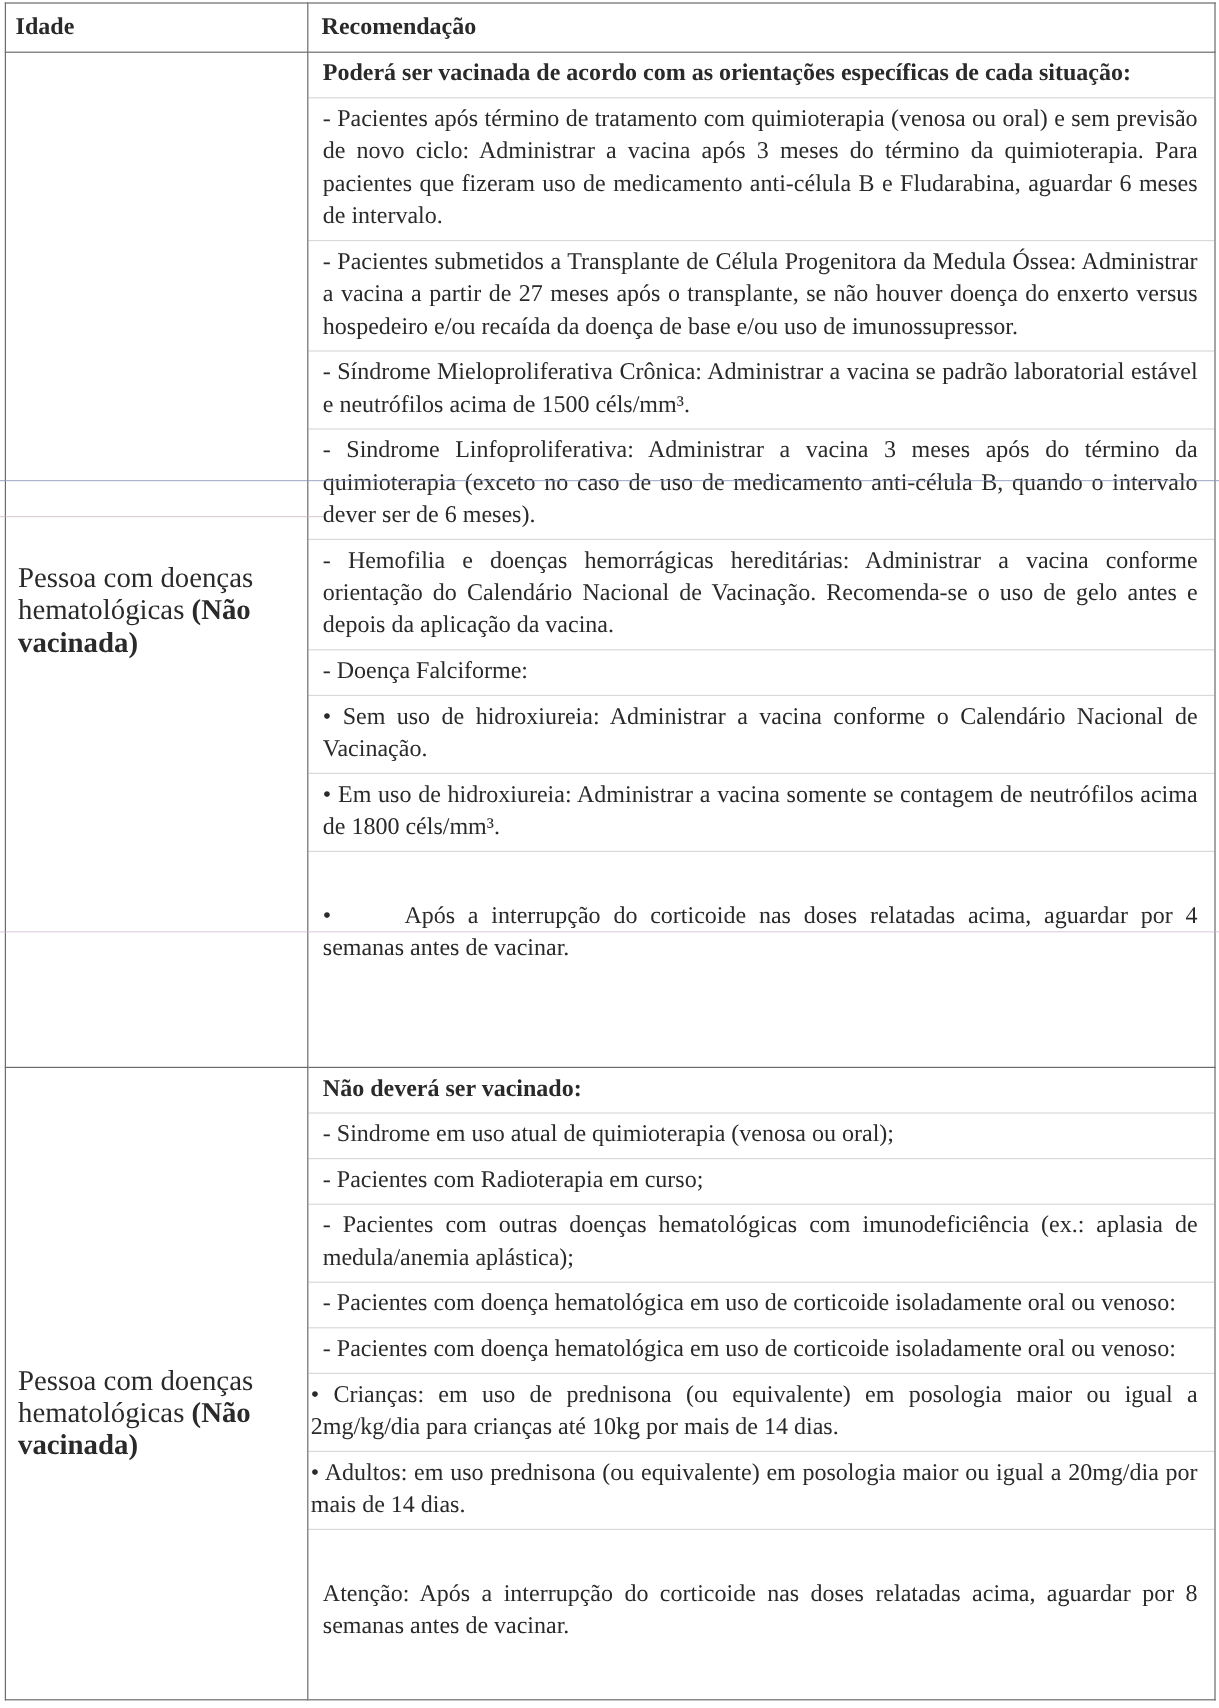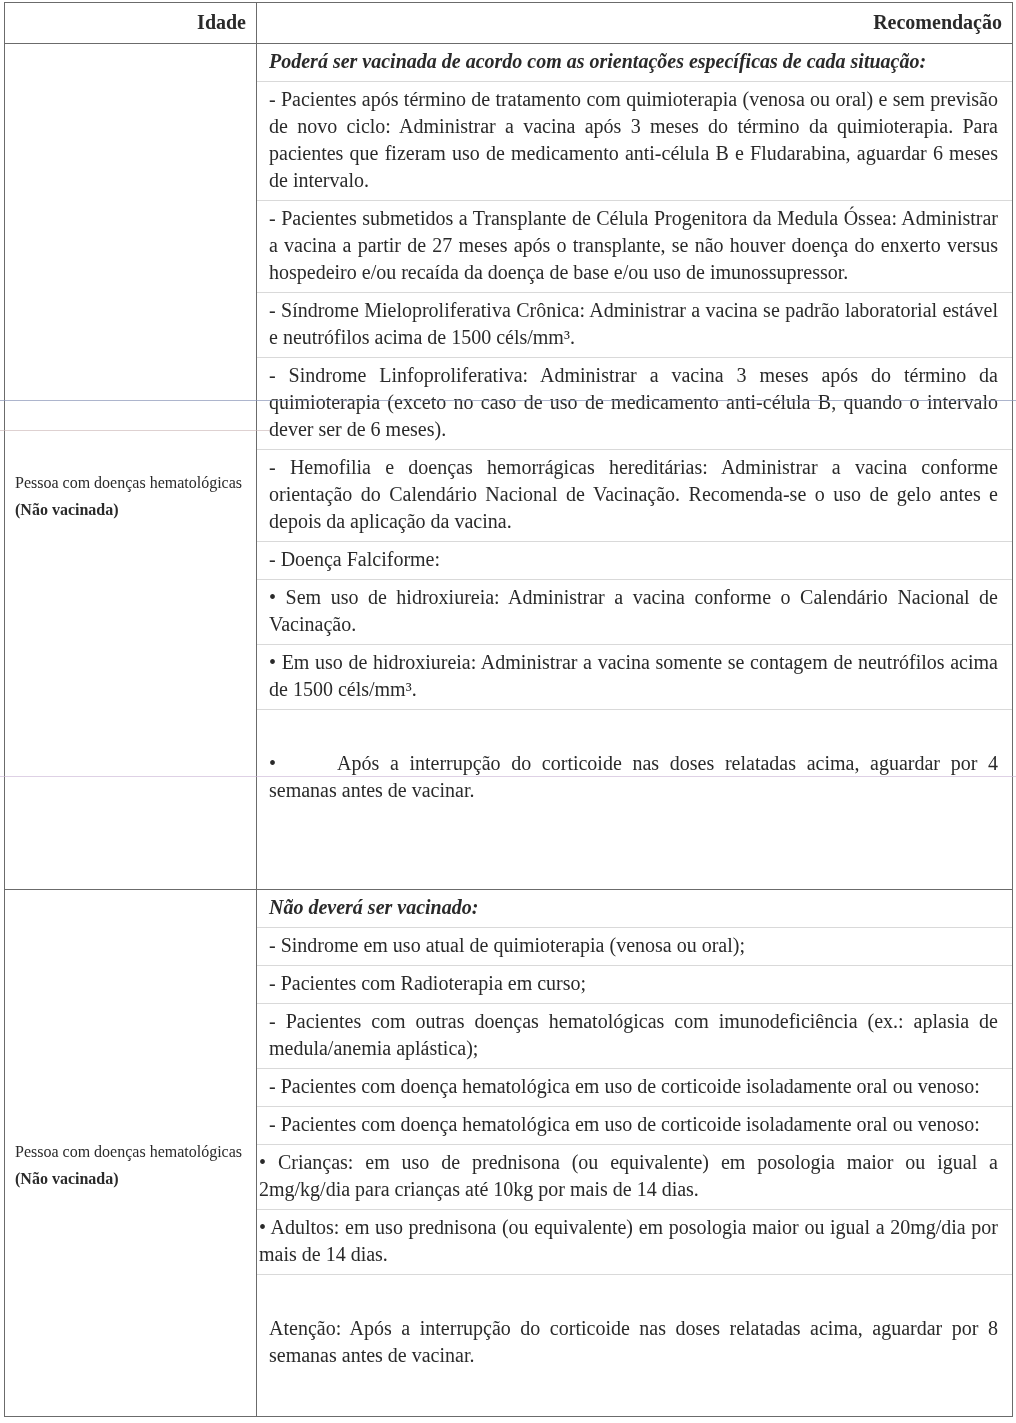--- a/index.html
+++ b/index.html
@@ -15,43 +15,43 @@
       border-collapse: collapse;
       table-layout: fixed;
     }
     table.rec td, table.rec th {
       border: 1.5px solid #6b6b6b;
       vertical-align: top;
       padding: 0;
     }
     col.c1 { width: 252px; }
     col.c2 { width: 756px; }
-    th { text-align: right; font-weight: bold; font-size: 20px; height: 40px; }
+    th { text-align: left; font-weight: bold; font-size: 20px; height: 40px; }
     th .h { padding: 8px 10px 0 8px; display: block; }
     th.h2 .h { padding-left: 11px; }
 
     .age-cell { position: relative; }
     .age {
       position: absolute; left: 10px;
-      font-size: 16px; line-height: 27px;
+      font-size: 24px; line-height: 27px;
       width: 230px;
     }
     .age b { font-weight: bold; }
     .age1 { top: 425px; }
     .age2 { top: 248px; }
 
     .rec-cell { padding: 0; }
     .p {
       font-size: 20px; line-height: 27px;
       padding: 4px 14px 6px 12px;
       text-align: justify;
       border-bottom: 1px solid #d9d9d9;
     }
     .p:last-child { border-bottom: none; margin-top: 36px; }
-    .p.bold { font-weight: bold; font-style: italic; }
+    .p.bold { font-weight: bold; }
     .p.noborder { border-bottom: none; }
     .bullet-wide .dot { display: inline-block; width: 68px; }
     .tight { padding-left: 2px; }
 
     
     .scanline {
       position: absolute; left: 0; width: 1016px; height: 1px;
     }
     .sl1 { top: 400px; background: #8a96b8; opacity: .7; }
     .sl2 { top: 430px; background: #c8b3b3; opacity: .6; left: 0; width: 270px; }
@@ -86,21 +86,21 @@
         </td>
         <td class="rec-cell">
           <div class="p bold">Poderá ser vacinada de acordo com as orientações específicas de cada situação:</div>
           <div class="p">- Pacientes após término de tratamento com quimioterapia (venosa ou oral) e sem previsão de novo ciclo: Administrar a vacina após 3 meses do término da quimioterapia. Para pacientes que fizeram uso de medicamento anti-célula B e Fludarabina, aguardar 6 meses de intervalo.</div>
           <div class="p">- Pacientes submetidos a Transplante de Célula Progenitora da Medula Óssea: Administrar a vacina a partir de 27 meses após o transplante, se não houver doença do enxerto versus hospedeiro e/ou recaída da doença de base e/ou uso de imunossupressor.</div>
           <div class="p">- Síndrome Mieloproliferativa Crônica: Administrar a vacina se padrão laboratorial estável e neutrófilos acima de 1500 céls/mm³.</div>
           <div class="p">- Sindrome Linfoproliferativa: Administrar a vacina 3 meses após do término da quimioterapia (exceto no caso de uso de medicamento anti-célula B, quando o intervalo dever ser de 6 meses).</div>
           <div class="p">- Hemofilia e doenças hemorrágicas hereditárias: Administrar a vacina conforme orientação do Calendário Nacional de Vacinação. Recomenda-se o uso de gelo antes e depois da aplicação da vacina.</div>
           <div class="p">- Doença Falciforme:</div>
           <div class="p">• Sem uso de hidroxiureia: Administrar a vacina conforme o Calendário Nacional de Vacinação.</div>
-          <div class="p">• Em uso de hidroxiureia: Administrar a vacina somente se contagem de neutrófilos acima de 1500 céls/mm³.</div>
+          <div class="p">• Em uso de hidroxiureia: Administrar a vacina somente se contagem de neutrófilos acima de 1800 céls/mm³.</div>
           <div class="p bullet-wide noborder">
             <span class="dot">•</span><span>Após a interrupção do corticoide nas doses relatadas acima, aguardar por 4 semanas antes de vacinar.</span>
           </div>
         </td>
       </tr>
 
       <tr style="height:527px;">
         <td class="age-cell">
           <div class="age age2">
             <span>Pessoa com doenças hematológicas </span><b>(Não vacinada)</b>

